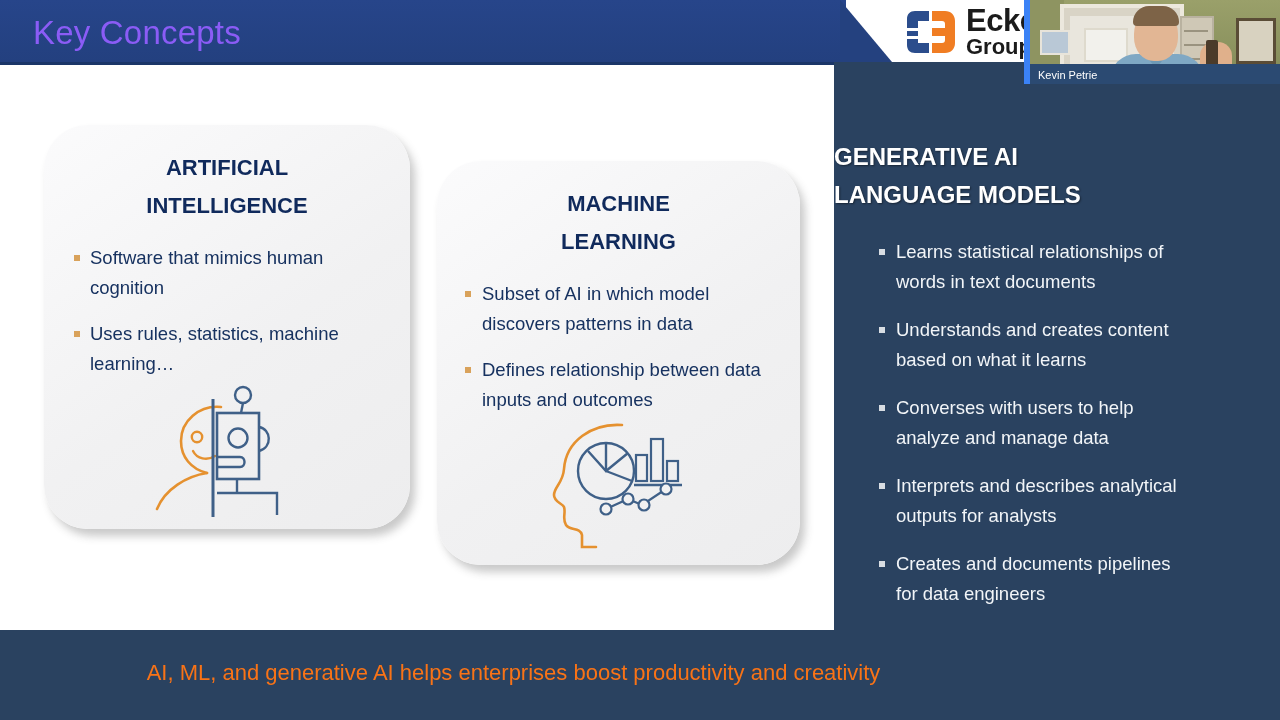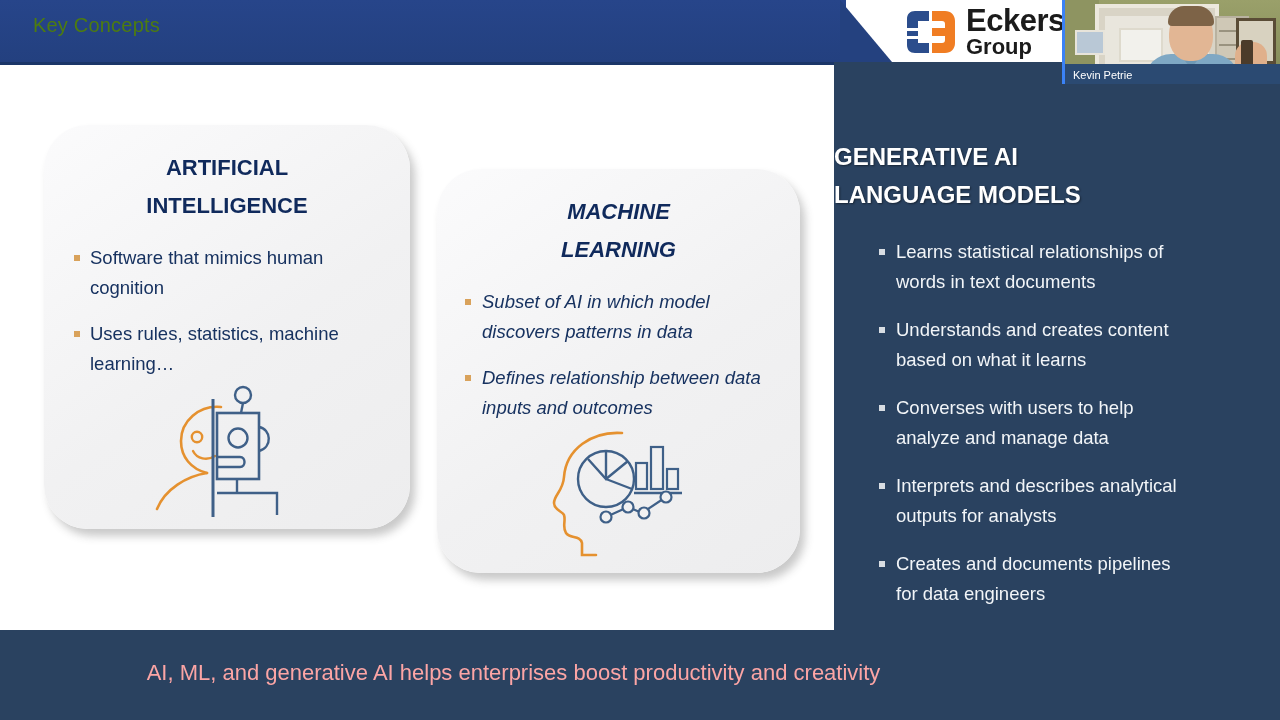--- a/index.html
+++ b/index.html
@@ -39,22 +39,22 @@
     width: 52px;
     height: 62px;
     background: #24417f;
     clip-path: polygon(0 0, 0 100%, 100% 100%);
     z-index: 4;
   }
   .header-title {
     position: absolute;
     left: 33px;
     top: 14px;
-    font-size: 20px;
-    color: #4d7c0f;
+    font-size: 33px;
+    color: #8b5cf6;
     font-weight: 400;
     letter-spacing: 0.2px;
     z-index: 6;
     white-space: nowrap;
   }
   .header-underline {
     position: absolute;
     left: 0; top: 62px;
     width: 834px;
     height: 3px;
@@ -89,25 +89,25 @@
     font-weight: bold;
     display: block;
     margin-top: 2px;
   }
 
   
   .video-overlay {
     position: absolute;
     right: 0;
     top: 0;
-    width: 218px;
+    width: 256px;
     height: 84px;
     z-index: 20;
     overflow: hidden;
-    border-left: 3px solid #3b82f6;
+    border-left: 6px solid #3b82f6;
     box-sizing: border-box;
   }
   .vid-bg {
     position:absolute; inset:0;
     background: linear-gradient(180deg,#9aa06a 0%, #8d9460 55%, #7f8757 100%);
   }
   .vid-wall-l { position:absolute; left:0; top:0; width:34px; height:84px; background:#8e9461;}
   .vid-door {
     position:absolute; left:30px; top:4px; width:116px; height:80px;
     background:#d9d4c6; border:4px solid #ece8dd;
@@ -229,34 +229,34 @@
     width: 1280px;
     height: 90px;
     background: #2a4260;
     z-index: 6;
   }
   .footer-text {
     position: absolute;
     left: 0; top: 30px;
     width: 1027px;
     text-align: center;
-    color: #fca5a5;
+    color: #f97316;
     font-size: 22px;
   }
 
   
   .card {
     position: absolute;
     background: linear-gradient(145deg,#fbfbfc 0%, #f1f1f2 55%, #ededee 100%);
     border-radius: 44px;
     box-shadow: 5px 7px 9px rgba(60,60,60,0.28);
     z-index: 2;
   }
   #card-ai { left: 44px; top: 125px; width: 366px; height: 404px; }
-  #card-ml { left: 437px; top: 169px; width: 363px; height: 404px; font-style: italic; }
+  #card-ml { left: 437px; top: 161px; width: 363px; height: 404px; }
 
   .card-title {
     text-align: center;
     color: #102a5c;
     font-weight: bold;
     font-size: 22px;
     line-height: 38px;
     margin-top: 24px;
   }
   .card-list {

